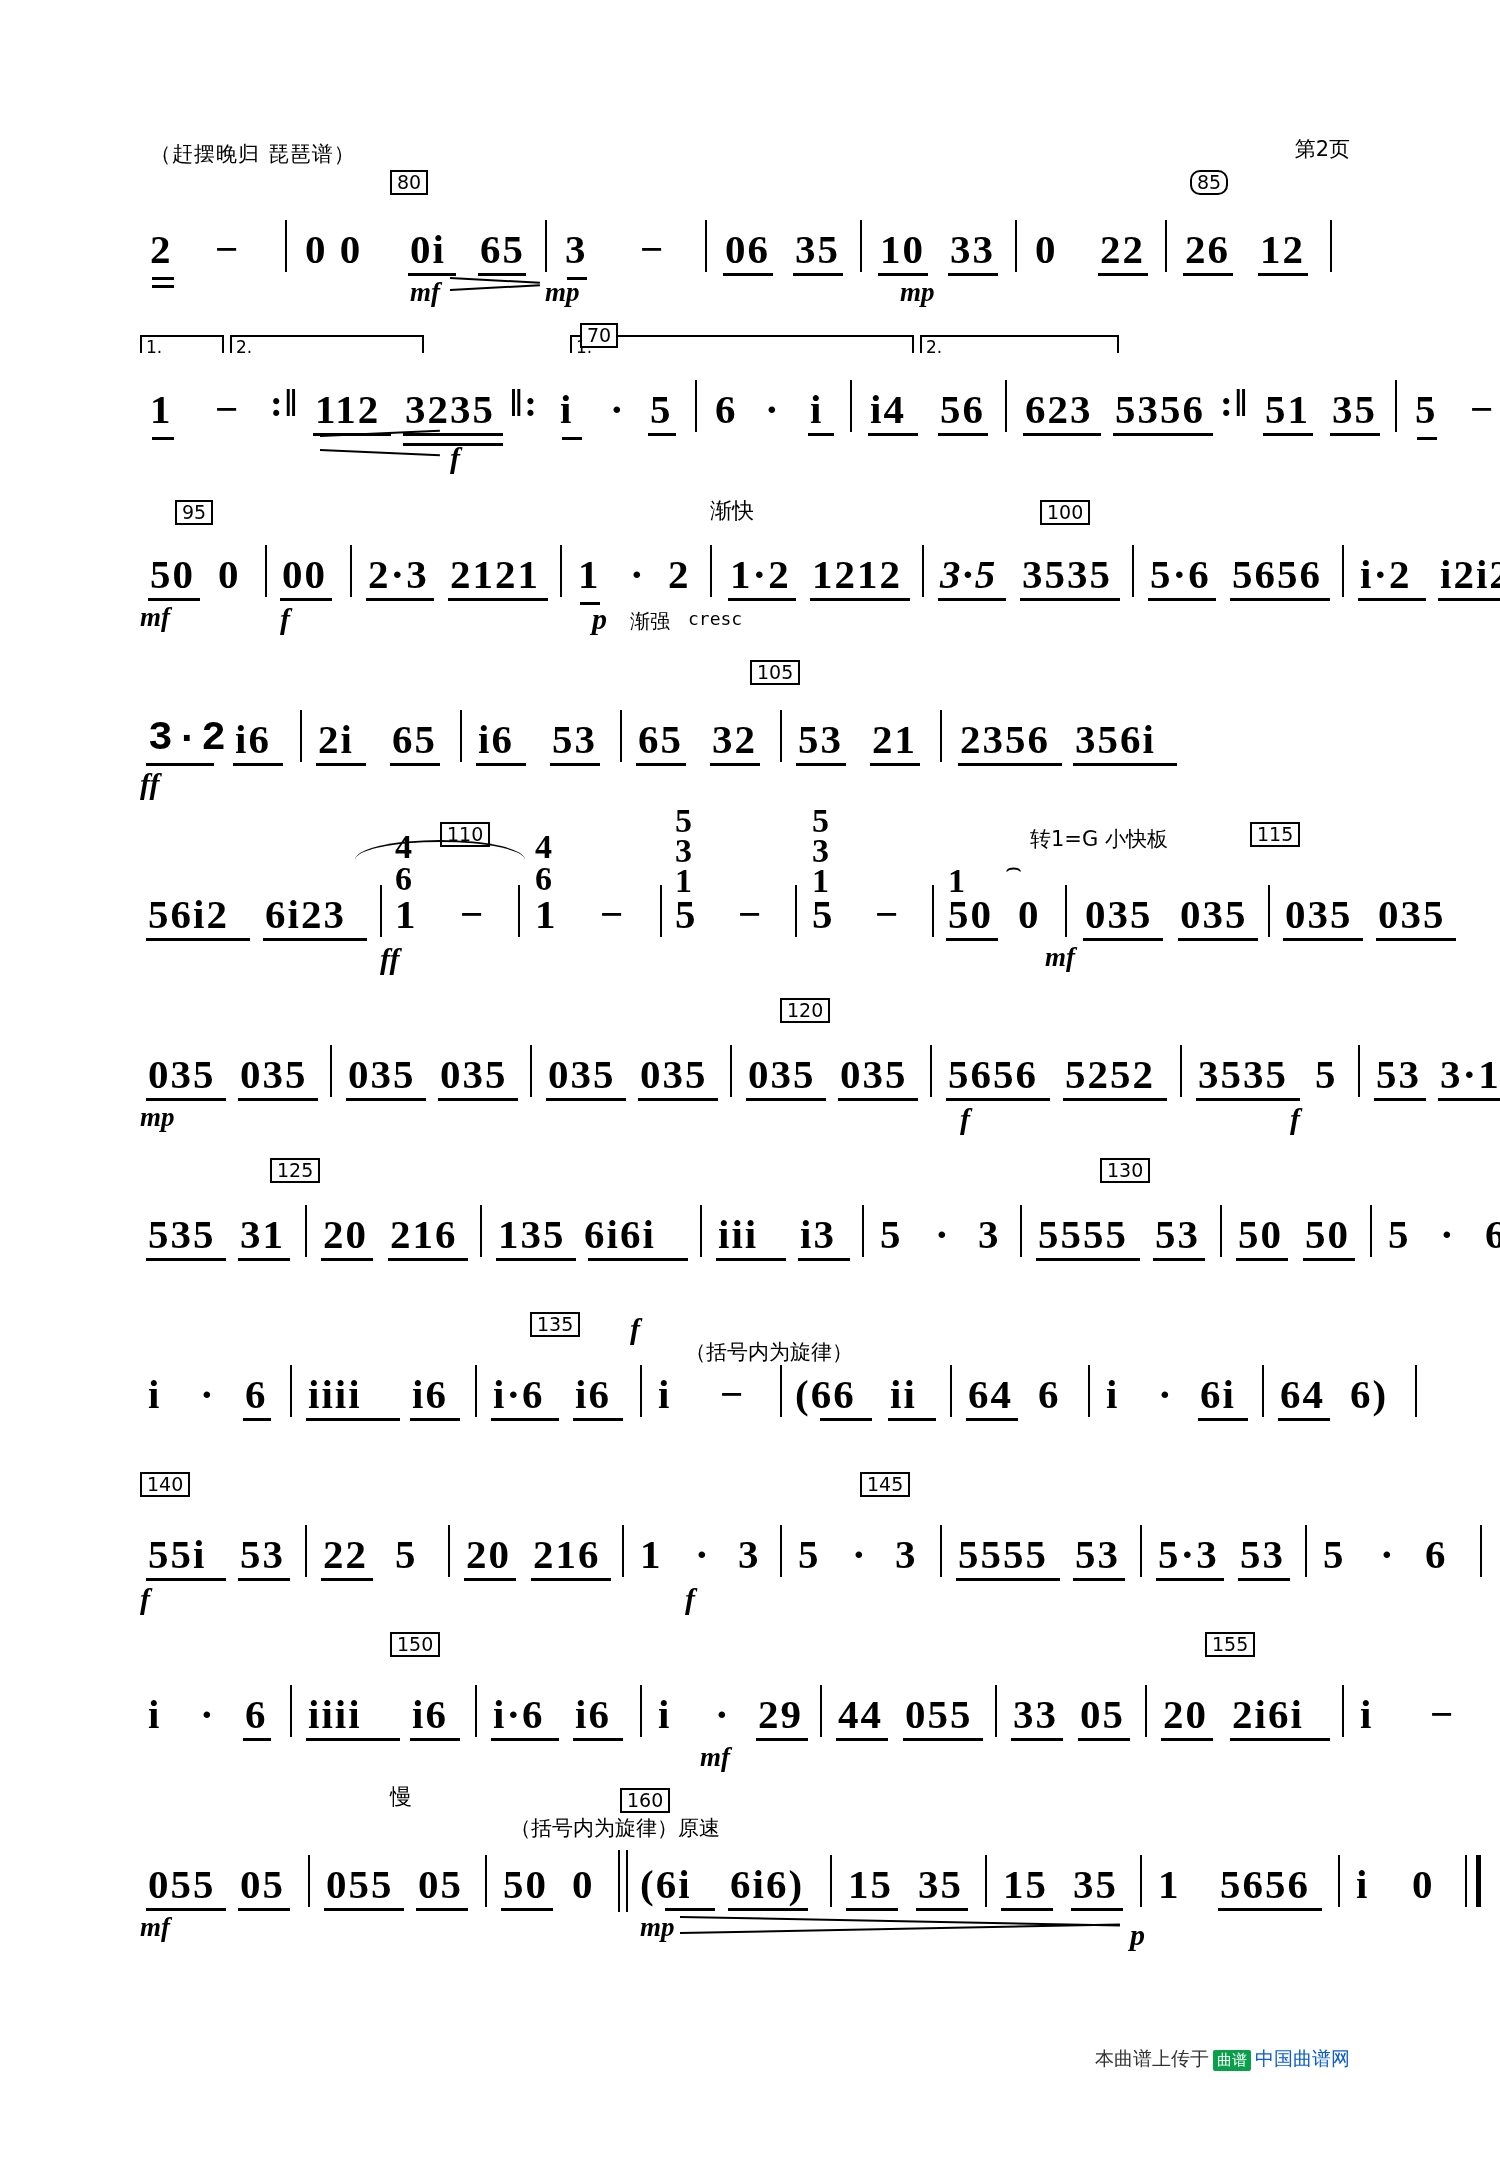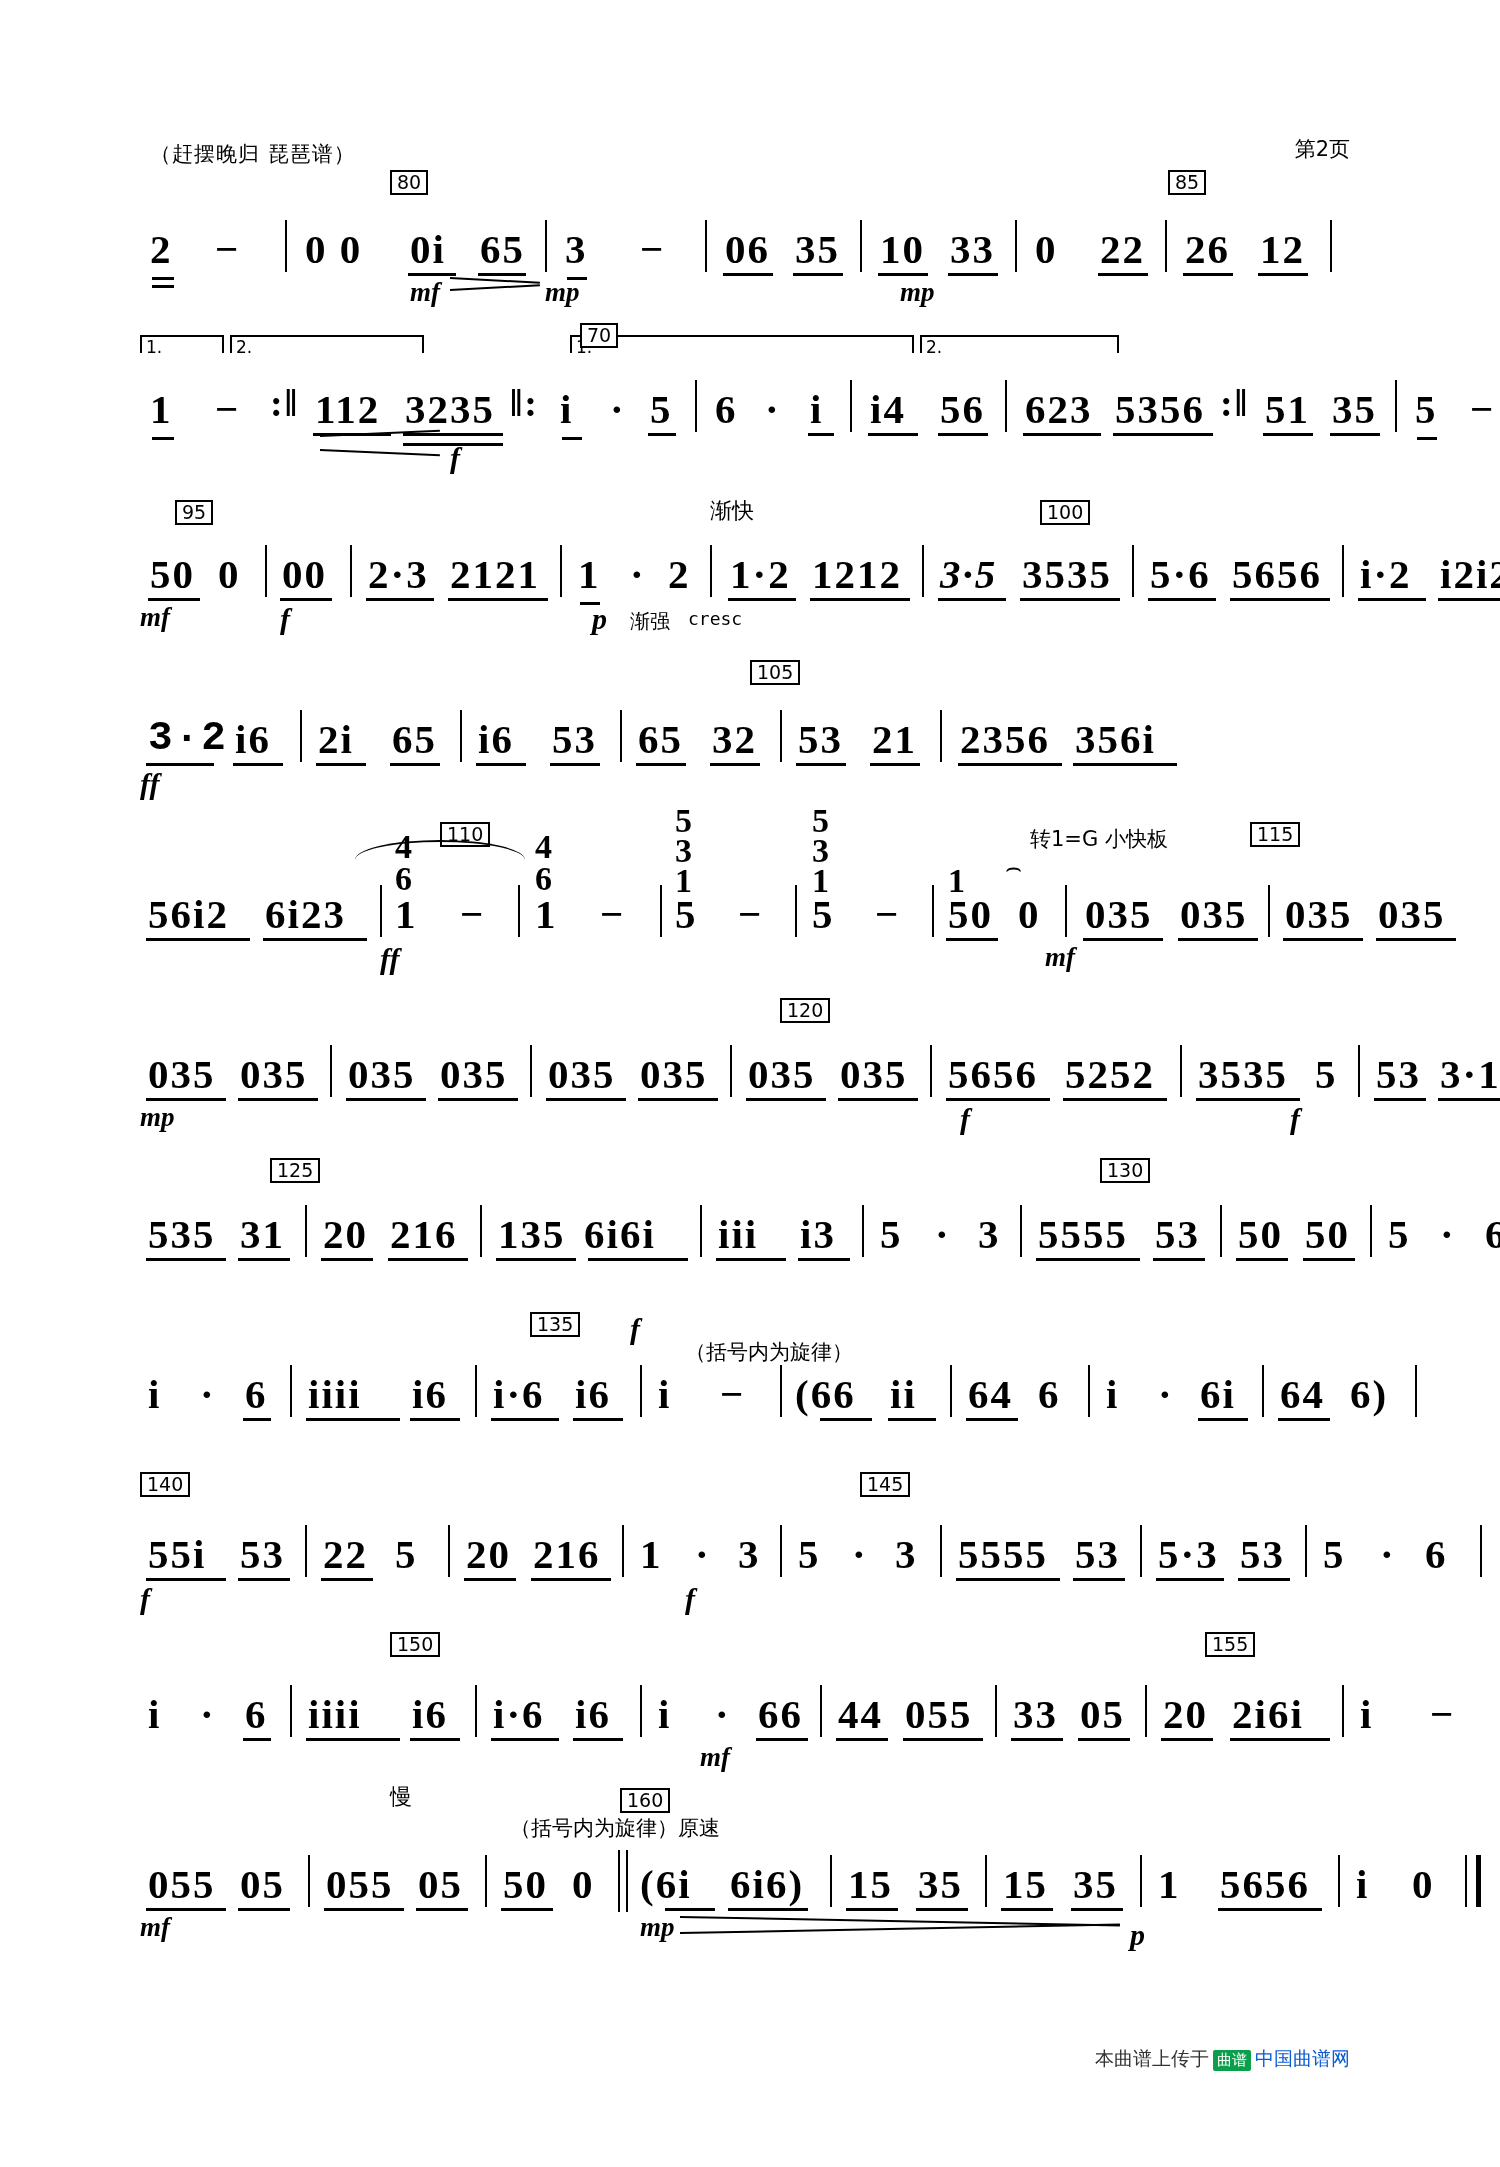--- a/index.html
+++ b/index.html
@@ -30,21 +30,21 @@
 </head>
 <body>
 
 <div class="page">
 
   <div class="hdr-left">（赶摆晚归  琵琶谱）</div>
   <div class="hdr-right">第2页</div>
 
   <div class="sys" style="top:215px;height:90px;">
     <div class="boxnum" style="left:250px;top:-45px;">80</div>
-    <div class="boxnum" style="left:1028px;top:-45px;">85</div>
+    <div class="boxnum" style="left:1050px;top:-45px;border-radius:10px;">85</div>
 
     <div class="num" style="left:10px;top:10px;">2</div>
     <div class="under" style="left:12px;top:62px;width:22px;"></div>
     <div class="under" style="left:12px;top:70px;width:22px;"></div>
     <div class="num" style="left:75px;top:10px;">−</div>
     <div class="bar" style="left:145px;top:5px;height:52px;"></div>
 
     <div class="num" style="left:165px;top:10px;">0  0</div>
     <div class="num" style="left:270px;top:10px;">0i</div>
     <div class="under" style="left:268px;top:58px;width:48px;"></div>
@@ -526,21 +526,21 @@
     <div class="bar" style="left:335px;top:5px;height:52px;"></div>
 
     <div class="num" style="left:353px;top:10px;">i·6</div>
     <div class="under" style="left:351px;top:58px;width:68px;"></div>
     <div class="num" style="left:435px;top:10px;">i6</div>
     <div class="under" style="left:433px;top:58px;width:50px;"></div>
     <div class="bar" style="left:500px;top:5px;height:52px;"></div>
 
     <div class="num" style="left:518px;top:10px;">i</div>
     <div class="num" style="left:575px;top:10px;">·</div>
-    <div class="num" style="left:618px;top:10px;">66</div>
+    <div class="num" style="left:618px;top:10px;">29</div>
     <div class="under" style="left:616px;top:58px;width:52px;"></div>
     <div class="bar" style="left:680px;top:5px;height:52px;"></div>
 
     <div class="num" style="left:698px;top:10px;">44</div>
     <div class="under" style="left:696px;top:58px;width:52px;"></div>
     <div class="num" style="left:765px;top:10px;">055</div>
     <div class="under" style="left:763px;top:58px;width:80px;"></div>
     <div class="bar" style="left:855px;top:5px;height:52px;"></div>
 
     <div class="num" style="left:873px;top:10px;">33</div>

